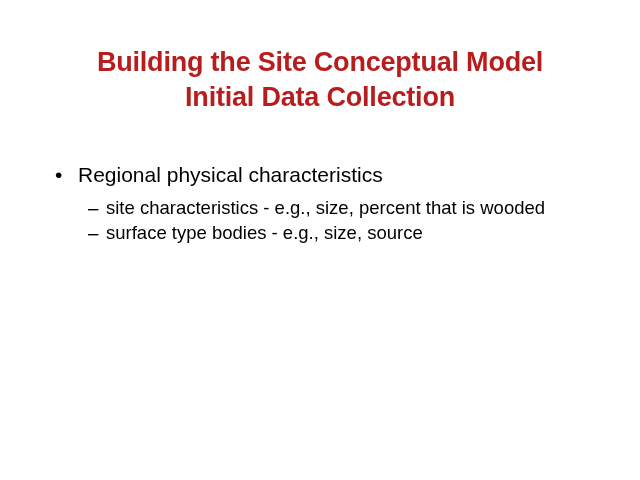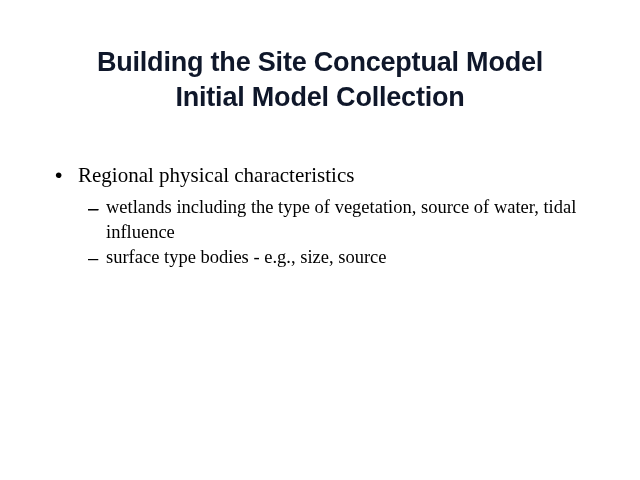--- a/index.html
+++ b/index.html
@@ -26,21 +26,21 @@
     left: 0;
     top: 45px;
     width: 640px;
     text-align: center;
   }
   .title-line {
     font-size: 27px;
     font-weight: bold;
     line-height: 35px;
     letter-spacing: -0.2px;
-    color: #0f172a;
+    color: #b91c1c;
     white-space: nowrap;
   }
   .body-block {
     position: absolute;
     left: 0;
     top: 160px;
     width: 640px;
   }
   .bullet-l1 {
     position: relative;
@@ -69,53 +69,52 @@
   }
   .bullet-l2 .marker {
     position: absolute;
     left: 88px;
     top: 0;
     font-size: 18.5px;
     line-height: 25px;
   }
   .bullet-text {
     display: block;
-    font-family: Liberation Serif, serif;
   }
 </style>
 </head>
 <body>
 
 <div class="slide">
 
   <div class="title-block">
     <div class="title-line">Building the Site Conceptual Model</div>
-    <div class="title-line">Initial Model Collection</div>
+    <div class="title-line">Initial Data Collection</div>
   </div>
 
   <div class="body-block">
 
     <div class="bullet-l1">
       <span class="marker">•</span>
       <span class="bullet-text">Regional physical characteristics</span>
     </div>
 
     <div class="sub-list">
 
       <div class="bullet-l2">
         <span class="marker">–</span>
       </div>
 
       <div class="bullet-l2">
         <span class="marker">–</span>
+        <span class="bullet-text">site characteristics - e.g., size, percent that is wooded</span>
       </div>
 
       <div class="bullet-l2">
         <span class="marker">–</span>
-        <span class="bullet-text">wetlands including the type of vegetation, source of water, tidal influence</span>
       </div>
 
       <div class="bullet-l2">
         <span class="marker">–</span>
         <span class="bullet-text">surface type bodies - e.g., size, source</span>
       </div>
 
     </div>
   </div>
 

